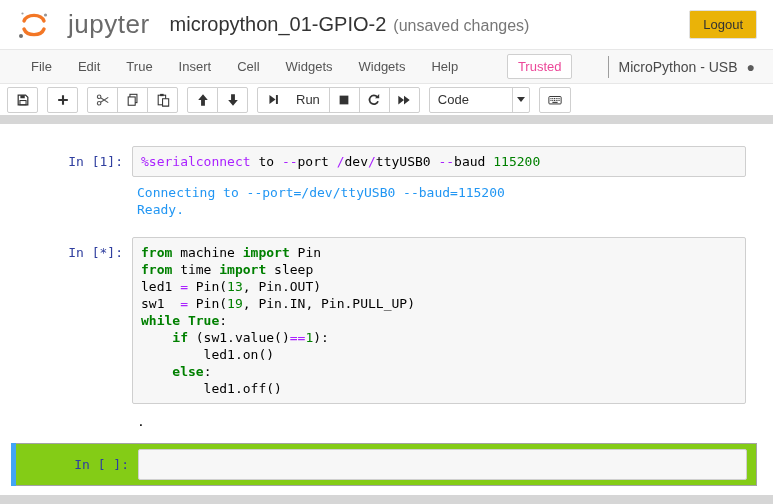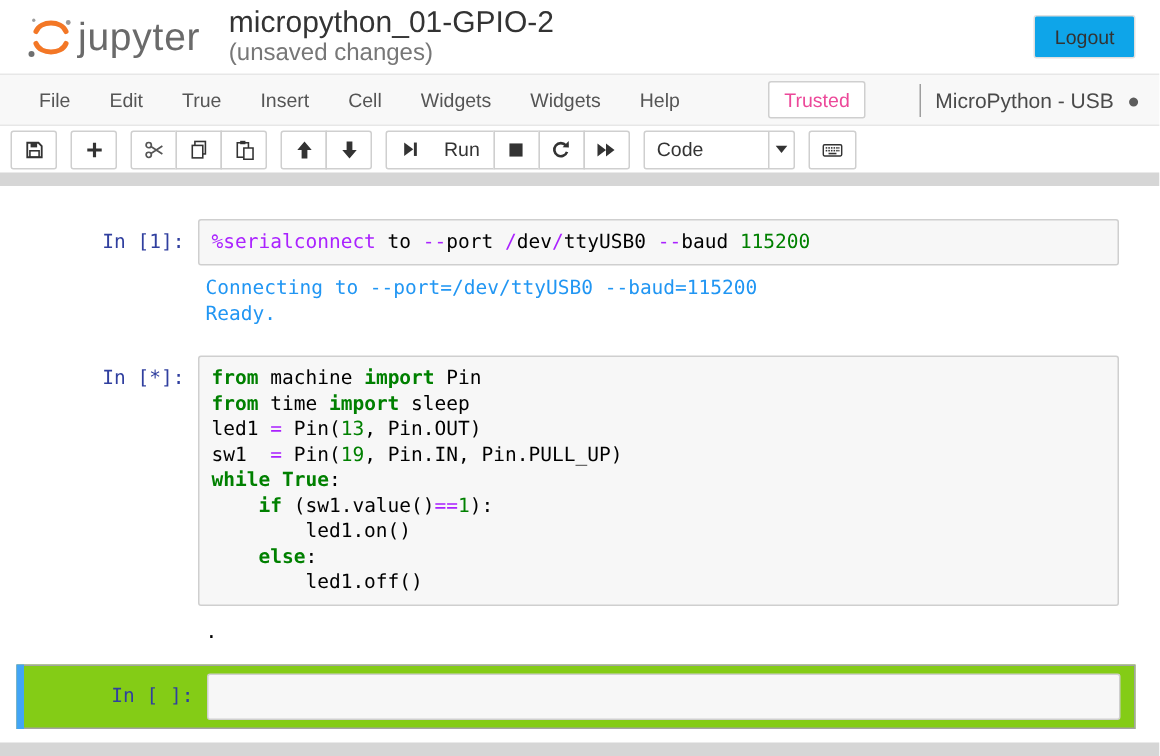--- a/index.html
+++ b/index.html
@@ -2,31 +2,31 @@
 <html><head>
 <meta charset="utf-8">
 <style>
   * { box-sizing: border-box; margin: 0; padding: 0; }
   html,body { width: 773px; height: 504px; overflow: hidden; background:#fff;
     font-family: "Liberation Sans", sans-serif; }
 
   
   .header { height:50px; display:flex; align-items:center; padding:0 16px;
     border-bottom:1px solid #e7e7e7; background:#fff; }
-  .logo { display:flex; align-items:center; cursor:pointer; margin-right:12px; }
+  .logo { display:flex; align-items:center; cursor:pointer; margin-right:20px;gap:16px; }
   .logo-word { font-size:26px; color:#6a6a6a; letter-spacing:0.5px; margin-left:2px; }
-  .title-wrap { display:flex; align-items:baseline;flex-direction:column; }
+  .title-wrap { display:flex; align-items:baseline; }
   .nb-title { font-size:20px; color:#333; font-weight:500; cursor:pointer; }
   .nb-subtitle { font-size:16px; color:#777; margin-left:7px; }
-  .logout-btn { margin-left:auto; border:1px solid #e0e0e0; background:#0ea5e9; color:#333;
+  .logout-btn { margin-left:auto; border:1px solid #e0e0e0; background:#eab308; color:#333;
     font-size:13px; padding:6px 13px; border-radius:2px; cursor:pointer; }
 
   
   .menubar { height:34px; background:#f8f8f8; border-bottom:1px solid #e7e7e7;
-    display:flex; align-items:center; padding:0 13px; font-size:13px; color:#555; }
+    display:flex; align-items:center; padding:0 18px; font-size:13px; color:#555; }
   .menu-item { padding:0 13px; cursor:pointer; }
   .trusted { margin-left:auto; border:1px solid #cfcfcf; color:#ec4899; padding:4px 10px;
     background:#fff; font-size:13px; border-radius:2px; }
   .kernel-area { display:flex; align-items:center; margin-left:36px; }
   .kernel-divider { width:1px; height:22px; background:#9e9e9e; margin-right:9px; }
   .kernel-name { font-size:14px; color:#4a4a4a; }
   .kernel-ind { margin-left:9px; font-size:14px; color:#5c5c5c; line-height:1; }
 
   
   .toolbar { height:31px; background:#fff; display:flex; align-items:center;

